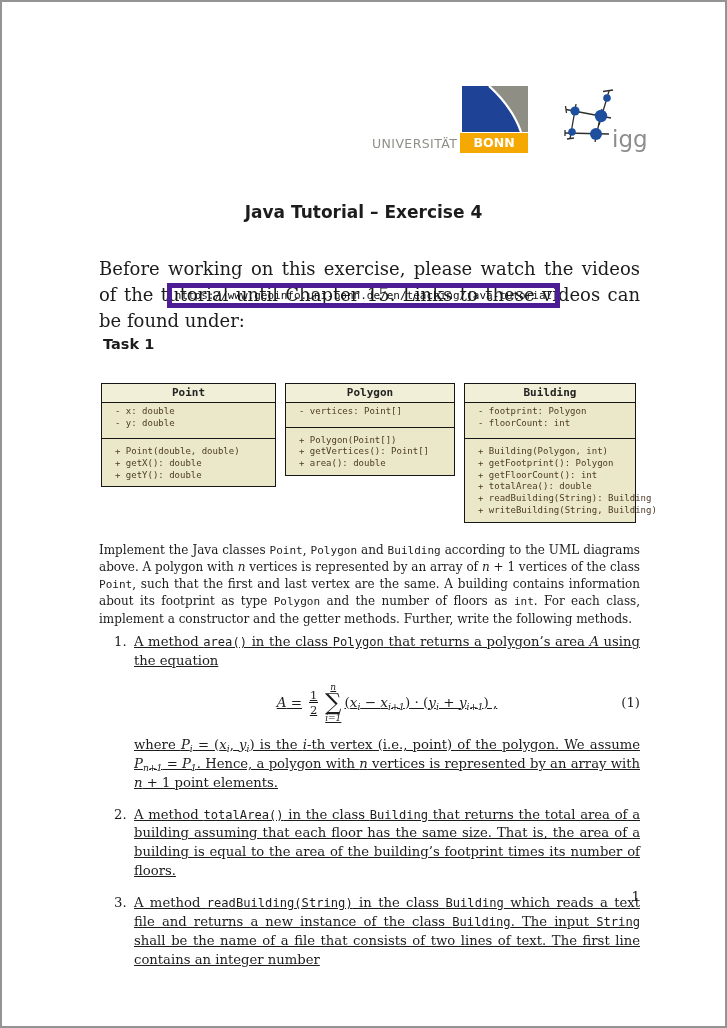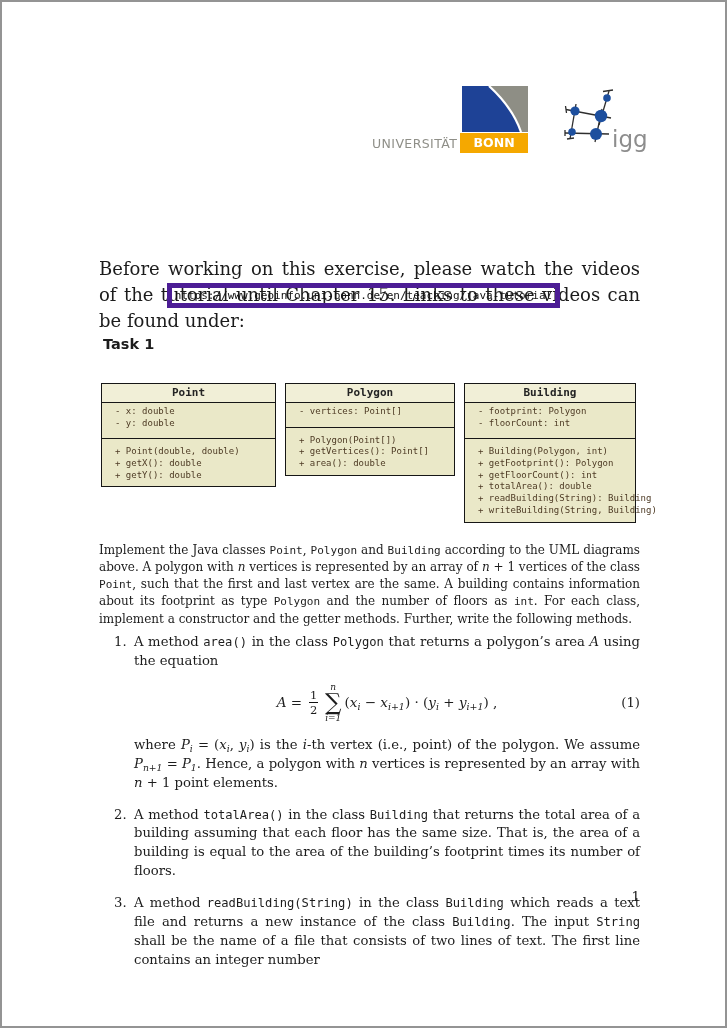--- a/index.html
+++ b/index.html
@@ -44,21 +44,21 @@
   .uml-attrs { border-bottom:1px solid #161616; padding:3px 5px 9px; }
   .uml-methods { padding:7px 5px 5px; }
   .uml-member { font-family:"DejaVu Sans Mono", monospace; font-size:9px; line-height:1.3;
                 color:#4d3a24; white-space:nowrap;margin-left:8px; }
 
   
   .task-list { position:absolute; top:631px; left:97px; width:541px;
                font-size:13.2px; line-height:1.43; }
   .list-item { display:flex; margin-bottom:13px; }
   .li-num { flex:none; width:35px; padding-left:15px; }
-  .li-body { flex:1; }
+  .li-body { flex:1;text-decoration:underline; }
   .li-body p { margin:0; text-align:justify; }
 
   
   .seg-code { font-family:"DejaVu Sans Mono", monospace; font-size:0.92em; }
   .seg-m { font-style:italic; }
   .seg-sub { font-style:italic; font-size:0.7em; vertical-align:-0.3em; }
 
   
   .equation { position:relative; margin:9px 0 10px; display:flex;
               justify-content:center; align-items:center; min-height:46px; }
@@ -109,20 +109,21 @@
         <circle cx="52" cy="11" r="3.8"></circle>
         <circle cx="46" cy="29" r="6.2"></circle>
         <circle cx="20" cy="24" r="4.6"></circle>
         <circle cx="17" cy="45" r="3.8"></circle>
         <circle cx="41" cy="47" r="6"></circle>
       </g>
       <text x="57" y="60" font-size="23" fill="#8d8d8d" font-family="DejaVu Sans, sans-serif">igg</text>
     </svg>
   </div>
 
+  <div class="doc-title">Java Tutorial – Exercise 4</div>
 
   <p class="intro">Before working on this exercise, please watch the videos of the tutorial until Chapter 15. Links to these videos can be found under:</p>
 
   <div class="link-row">
     <a class="link-box">https://www.geoinfo.uni-bonn.de/en/teaching/java-tutorial</a>
   </div>
 
   <div class="task-heading">Task 1</div>
 
   <div class="uml-row">

